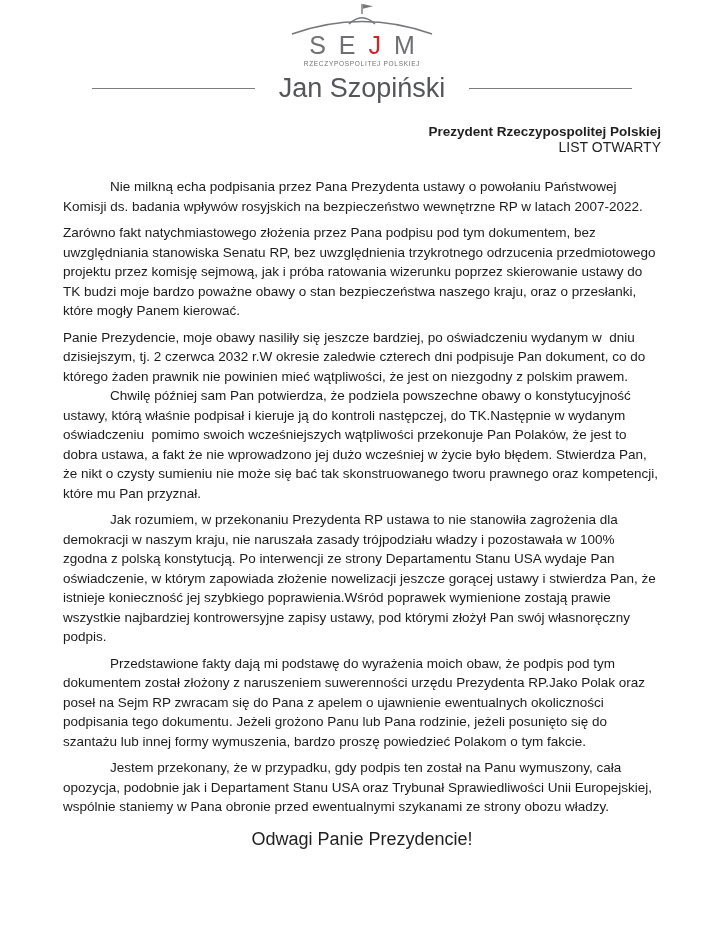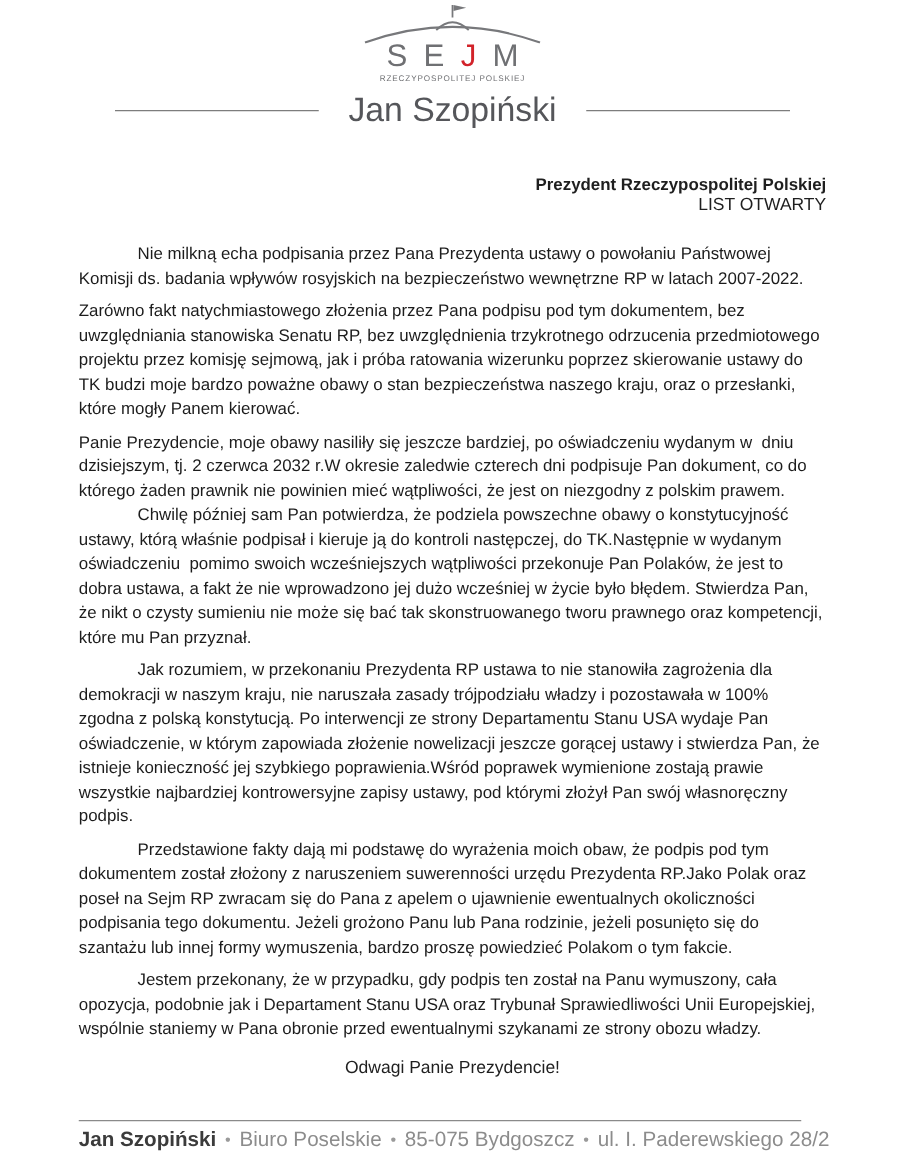--- a/index.html
+++ b/index.html
@@ -18,29 +18,29 @@
     font-size:25px;font-weight:500;color:#6f7073;}
   .logo-letters .red{color:#d2232a;}
   .logo-caption{margin-top:3px;font-size:6.5px;letter-spacing:0.7px;color:#6f7073;}
   
   .name-row{display:flex;align-items:center;justify-content:center;margin-top:6px;}
   .name-row .rule{flex:0 0 163px;height:0;border-top:1.5px solid #7d7d7d;}
   .deputy-name{font-size:27px;color:#55565a;padding:0 24px;white-space:nowrap;}
   
   .content{padding:0 63px;}
   .place-date{text-align:right;font-size:13.5px;margin-top:6px;color:#1f1f1f;}
-  .recipient{margin-top:36px;text-align:right;font-weight:bold;font-size:13.5px;}
+  .recipient{margin-top:20px;text-align:right;font-weight:bold;font-size:13.5px;}
   .recipient-name{margin-top:12px;}
   .letter-title{text-align:right;font-weight:normal;font-size:14px;}
   
   .letter-body{margin-top:22px;font-size:13.5px;line-height:19.5px;color:#1c1c1c;}
   .para{margin:0;white-space:pre-wrap;}
   .para.indent{text-indent:47px;}
   .para.gap{margin-top:7px;}
-  .closing{margin-top:12px;text-align:center;font-size:14px;}
+  .closing{margin-top:12px;text-align:center;font-size:18px;}
   
   .footer{position:absolute;left:63px;top:896px;width:578px;
     border-top:1.5px solid #8a8a8a;padding-top:6px;
     font-size:16.5px;color:#8c8c8c;white-space:nowrap;}
   .footer .f-name{font-weight:bold;color:#3b3b3b;}
   .footer .f-sep{color:#9a9a9a;margin:0 7px;font-size:13px;vertical-align:1px;}
 </style>
 </head>
 <body>
 
@@ -82,17 +82,14 @@
         <p class="para gap">Panie Prezydencie, moje obawy nasiliły się jeszcze bardziej, po oświadczeniu wydanym w  dniu dzisiejszym, tj. 2 czerwca 2032 r.W okresie zaledwie czterech dni podpisuje Pan dokument, co do którego żaden prawnik nie powinien mieć wątpliwości, że jest on niezgodny z polskim prawem.</p>
         <p class="para indent">Chwilę później sam Pan potwierdza, że podziela powszechne obawy o konstytucyjność ustawy, którą właśnie podpisał i kieruje ją do kontroli następczej, do TK.Następnie w wydanym oświadczeniu  pomimo swoich wcześniejszych wątpliwości przekonuje Pan Polaków, że jest to dobra ustawa, a fakt że nie wprowadzono jej dużo wcześniej w życie było błędem. Stwierdza Pan, że nikt o czysty sumieniu nie może się bać tak skonstruowanego tworu prawnego oraz kompetencji, które mu Pan przyznał.</p>
         <p class="para indent gap">Jak rozumiem, w przekonaniu Prezydenta RP ustawa to nie stanowiła zagrożenia dla demokracji w naszym kraju, nie naruszała zasady trójpodziału władzy i pozostawała w 100% zgodna z polską konstytucją. Po interwencji ze strony Departamentu Stanu USA wydaje Pan oświadczenie, w którym zapowiada złożenie nowelizacji jeszcze gorącej ustawy i stwierdza Pan, że istnieje konieczność jej szybkiego poprawienia.Wśród poprawek wymienione zostają prawie wszystkie najbardziej kontrowersyjne zapisy ustawy, pod którymi złożył Pan swój własnoręczny podpis.</p>
         <p class="para indent gap">Przedstawione fakty dają mi podstawę do wyrażenia moich obaw, że podpis pod tym dokumentem został złożony z naruszeniem suwerenności urzędu Prezydenta RP.Jako Polak oraz poseł na Sejm RP zwracam się do Pana z apelem o ujawnienie ewentualnych okoliczności podpisania tego dokumentu. Jeżeli grożono Panu lub Pana rodzinie, jeżeli posunięto się do szantażu lub innej formy wymuszenia, bardzo proszę powiedzieć Polakom o tym fakcie.</p>
         <p class="para indent gap">Jestem przekonany, że w przypadku, gdy podpis ten został na Panu wymuszony, cała opozycja, podobnie jak i Departament Stanu USA oraz Trybunał Sprawiedliwości Unii Europejskiej, wspólnie staniemy w Pana obronie przed ewentualnymi szykanami ze strony obozu władzy.</p>
       </div>
 
     <div class="closing">Odwagi Panie Prezydencie!</div>
   </div>
 
-  <div class="footer">
-    <span class="f-name">Jan Szopiński</span><span id="footer-items"><span class="f-sep">•</span><span class="f-item">Biuro Poselskie</span><span class="f-sep">•</span><span class="f-item">85-075 Bydgoszcz</span><span class="f-sep">•</span><span class="f-item">ul. I. Paderewskiego 28/2</span></span>
-  </div>
 
 </div>
 
 </body></html>

